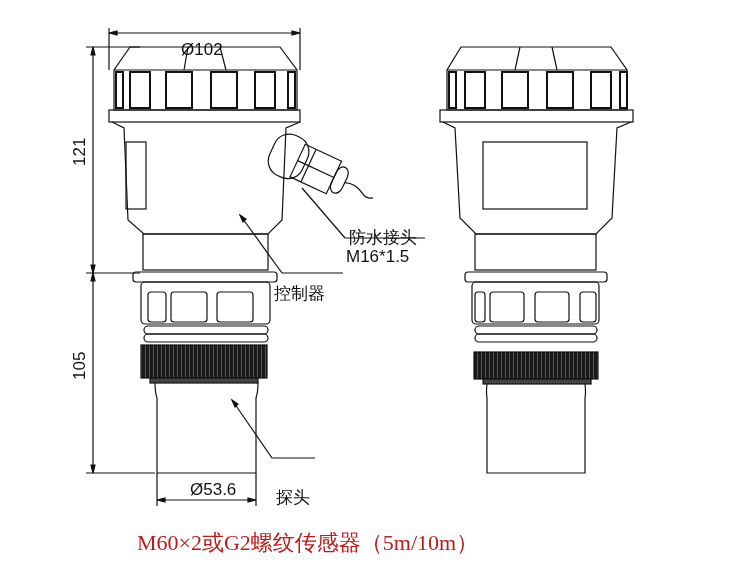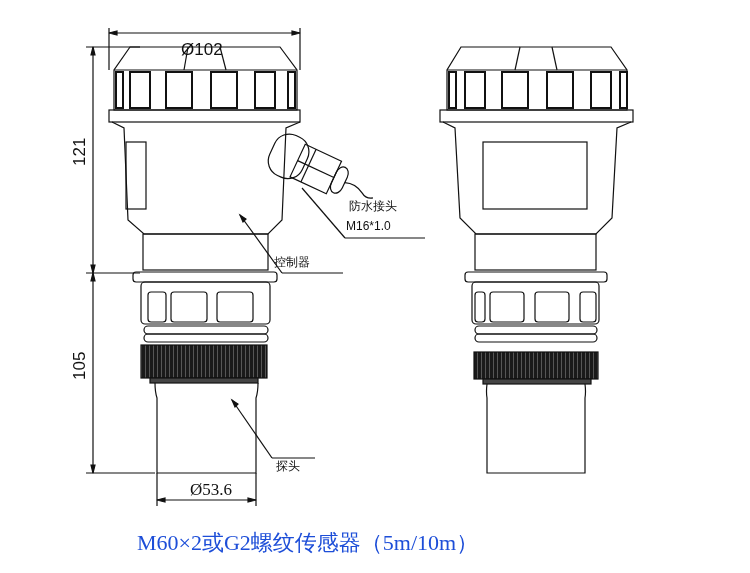--- a/index.html
+++ b/index.html
@@ -1,21 +1,21 @@
 <!DOCTYPE html>
 <html><head>
 <meta charset="utf-8">
 <style>
   html, body { margin: 0; padding: 0; background: #ffffff; }
   body { width: 750px; height: 573px; position: relative; overflow: hidden; font-family: "Liberation Sans", sans-serif; }
   svg { position: absolute; left: 0; top: 0; }
   .lbl { position: absolute; font-family: "Liberation Sans", sans-serif; color: #111; white-space: nowrap; }
   .dim { font-size: 17px; }
-  .call { font-size: 12px; }
-  .caption { position: absolute; left: 137px; top: 528px; font-family: "Liberation Serif", serif; font-size: 22px; color: #1d4ed8; }
+  .call { font-size: 17px; margin-top: 28px; }
+  .caption { position: absolute; left: 137px; top: 528px; font-family: "Liberation Serif", serif; font-size: 22px; color: #b91c1c; }
   .vert { transform: rotate(-90deg); transform-origin: left top; }
 </style>
 </head>
 <body>
 
 <svg width="750" height="573" viewBox="0 0 750 573">
   <defs>
     <pattern id="knurl" width="4" height="10" patternUnits="userSpaceOnUse">
       <rect width="4" height="10" fill="#1a1a1a"></rect>
       <line x1="1.5" y1="0" x2="1.5" y2="10" stroke="#666" stroke-width="0.8"></line>
@@ -121,20 +121,20 @@
     <rect x="475" y="334" width="122" height="8" rx="4"></rect>
     <rect x="474" y="352" width="124" height="27" fill="url(#knurl)"></rect>
     <rect x="483" y="379" width="108" height="5" fill="#444"></rect>
     <path d="M487,384 Q486,392 487,398 L487,473 L585,473 L585,398 Q586,392 585,384"></path>
   </g>
 </svg>
 
 <div class="lbl dim" style="left:181px; top:12px;margin-top:28px;">Ø102</div>
 <div class="lbl dim vert" style="left:70px; top:166px;">121</div>
 <div class="lbl dim vert" style="left:70px; top:380px;">105</div>
-<div class="lbl dim" style="left:190px; top:480px;font-family:Liberation Serif, serif;">Ø53.6</div>
+<div class="lbl dim" style="left:190px; top:480px;">Ø53.6</div>
 
 <div class="lbl call" style="left:349px; top:198px;">防水接头</div>
-<div class="lbl call" style="left:346px; top:219px;">M16*1.0</div>
+<div class="lbl call" style="left:346px; top:219px;">M16*1.5</div>
 <div class="lbl call" style="left:274px; top:254px;">控制器</div>
 <div class="lbl call" style="left:276px; top:458px;">探头</div>
 
 <div class="caption">M60×2或G2螺纹传感器（5m/10m）</div>
 
 </body></html>

